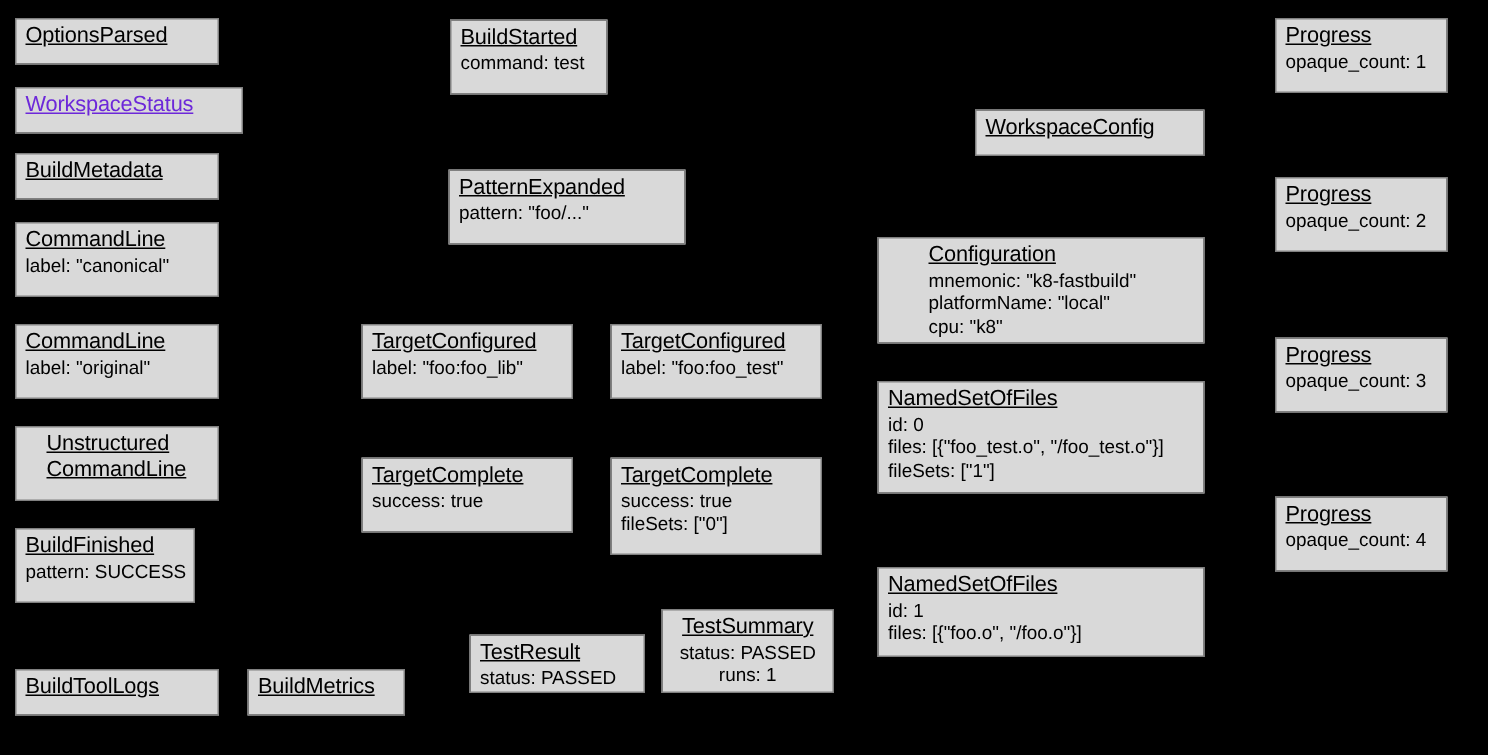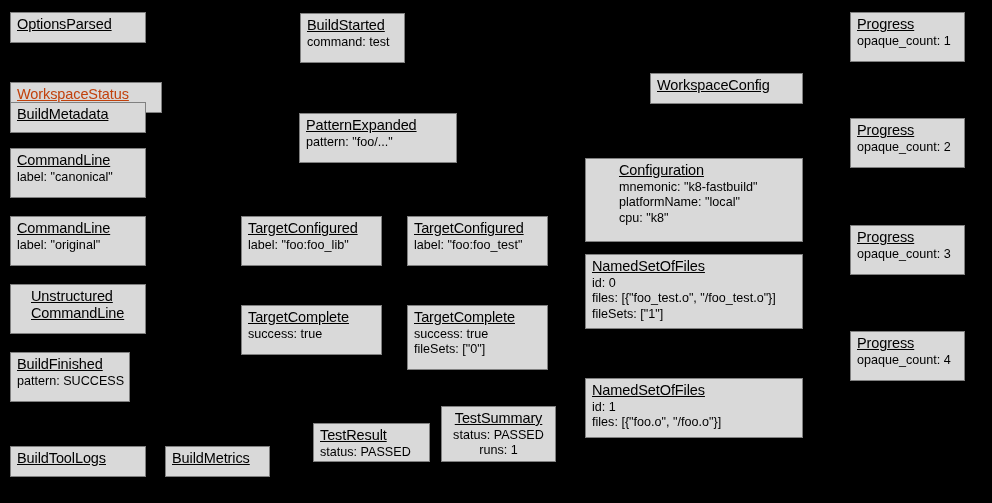--- a/index.html
+++ b/index.html
@@ -53,21 +53,21 @@
     text-decoration: none;
     white-space: pre;
     line-height: 1.22;
   }
 </style>
 </head>
 <body>
 
 <div id="canvas" style="background: rgb(0, 0, 0);">
     <div class="node" style="left: 10px; top: 12px; width: 136px; height: 31px; background: rgb(217, 217, 217); border-color: rgb(128, 128, 128); color: rgb(0, 0, 0);"><div class="node-title">OptionsParsed</div></div>
-    <div class="node" style="left: 10px; top: 58px; width: 152px; height: 31px; background: rgb(217, 217, 217); border-color: rgb(128, 128, 128); color: #c2410c; margin-top: 24px;"><div class="node-title">WorkspaceStatus</div></div>
+    <div class="node" style="left: 10px; top: 58px; width: 152px; height: 31px; background: rgb(217, 217, 217); border-color: rgb(128, 128, 128); color: #6d28d9;"><div class="node-title">WorkspaceStatus</div></div>
     <div class="node" style="left: 10px; top: 102px; width: 136px; height: 31px; background: rgb(217, 217, 217); border-color: rgb(128, 128, 128); color: rgb(0, 0, 0);"><div class="node-title">BuildMetadata</div></div>
     <div class="node" style="left: 10px; top: 148px; width: 136px; height: 50px; background: rgb(217, 217, 217); border-color: rgb(128, 128, 128); color: rgb(0, 0, 0);"><div class="node-title">CommandLine</div><div class="node-details">
         <div class="detail-line">label: "canonical"</div>
       </div></div>
     <div class="node" style="left: 10px; top: 216px; width: 136px; height: 50px; background: rgb(217, 217, 217); border-color: rgb(128, 128, 128); color: rgb(0, 0, 0);"><div class="node-title">CommandLine</div><div class="node-details">
         <div class="detail-line">label: "original"</div>
       </div></div>
     <div class="node" style="left: 10px; top: 284px; width: 136px; height: 50px; background: rgb(217, 217, 217); border-color: rgb(128, 128, 128); color: rgb(0, 0, 0); padding-left: 20px;"><div class="node-title two-line">Unstructured
 CommandLine</div></div>
     <div class="node" style="left: 10px; top: 352px; width: 120px; height: 50px; background: rgb(217, 217, 217); border-color: rgb(128, 128, 128); color: rgb(0, 0, 0);"><div class="node-title">BuildFinished</div><div class="node-details">
@@ -95,21 +95,21 @@
         <div class="detail-line">fileSets: ["0"]</div>
       </div></div>
     <div class="node" style="left: 313px; top: 423px; width: 117px; height: 39px; background: rgb(217, 217, 217); border-color: rgb(128, 128, 128); color: rgb(0, 0, 0);"><div class="node-title">TestResult</div><div class="node-details">
         <div class="detail-line">status: PASSED</div>
       </div></div>
     <div class="node" style="left: 441px; top: 406px; width: 115px; height: 56px; background: rgb(217, 217, 217); border-color: rgb(128, 128, 128); color: rgb(0, 0, 0); text-align: center;"><div class="node-title">TestSummary</div><div class="node-details">
         <div class="detail-line">status: PASSED</div>
         <div class="detail-line">runs: 1</div>
       </div></div>
     <div class="node" style="left: 650px; top: 73px; width: 153px; height: 31px; background: rgb(217, 217, 217); border-color: rgb(128, 128, 128); color: rgb(0, 0, 0);"><div class="node-title">WorkspaceConfig</div></div>
-    <div class="node" style="left: 585px; top: 158px; width: 218px; height: 84px; background: rgb(217, 217, 217); border-color: rgb(128, 128, 128); color: rgb(0, 0, 0); padding-left: 33px;"><div class="node-title">Configuration</div><div class="node-details">
+    <div class="node" style="left: 585px; top: 158px; width: 218px; height: 71px; background: rgb(217, 217, 217); border-color: rgb(128, 128, 128); color: rgb(0, 0, 0); padding-left: 33px;"><div class="node-title">Configuration</div><div class="node-details">
         <div class="detail-line">mnemonic: "k8-fastbuild"</div>
         <div class="detail-line">platformName: "local"</div>
         <div class="detail-line">cpu: "k8"</div>
       </div></div>
     <div class="node" style="left: 585px; top: 254px; width: 218px; height: 75px; background: rgb(217, 217, 217); border-color: rgb(128, 128, 128); color: rgb(0, 0, 0);"><div class="node-title">NamedSetOfFiles</div><div class="node-details">
         <div class="detail-line">id: 0</div>
         <div class="detail-line">files: [{"foo_test.o", "/foo_test.o"}]</div>
         <div class="detail-line">fileSets: ["1"]</div>
       </div></div>
     <div class="node" style="left: 585px; top: 378px; width: 218px; height: 60px; background: rgb(217, 217, 217); border-color: rgb(128, 128, 128); color: rgb(0, 0, 0);"><div class="node-title">NamedSetOfFiles</div><div class="node-details">

